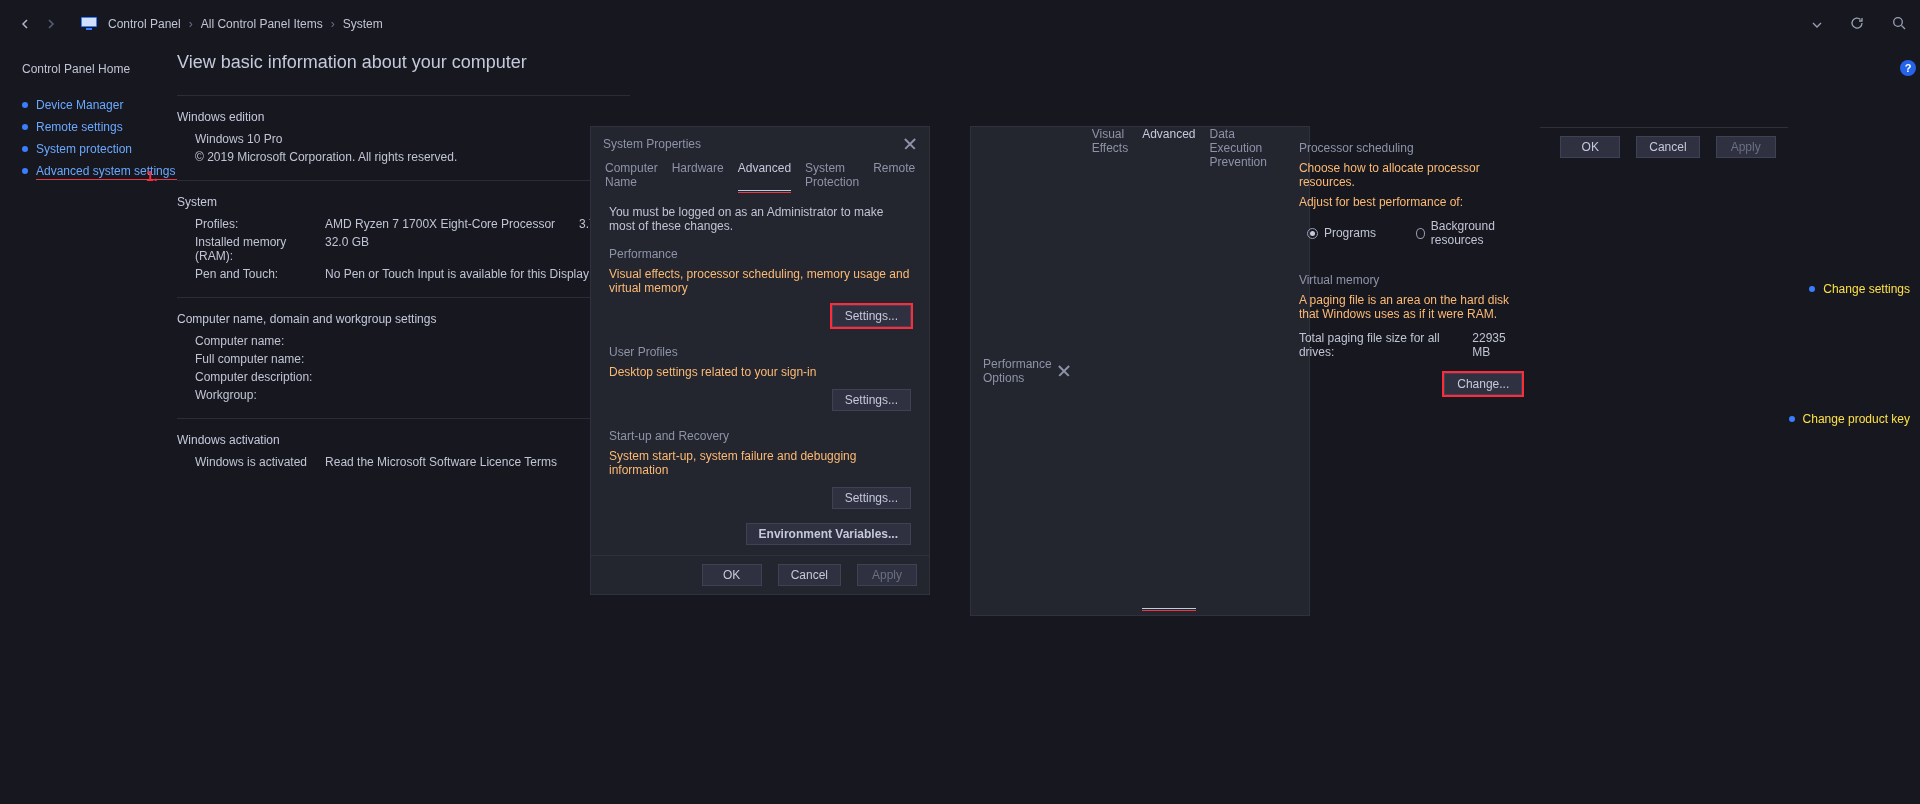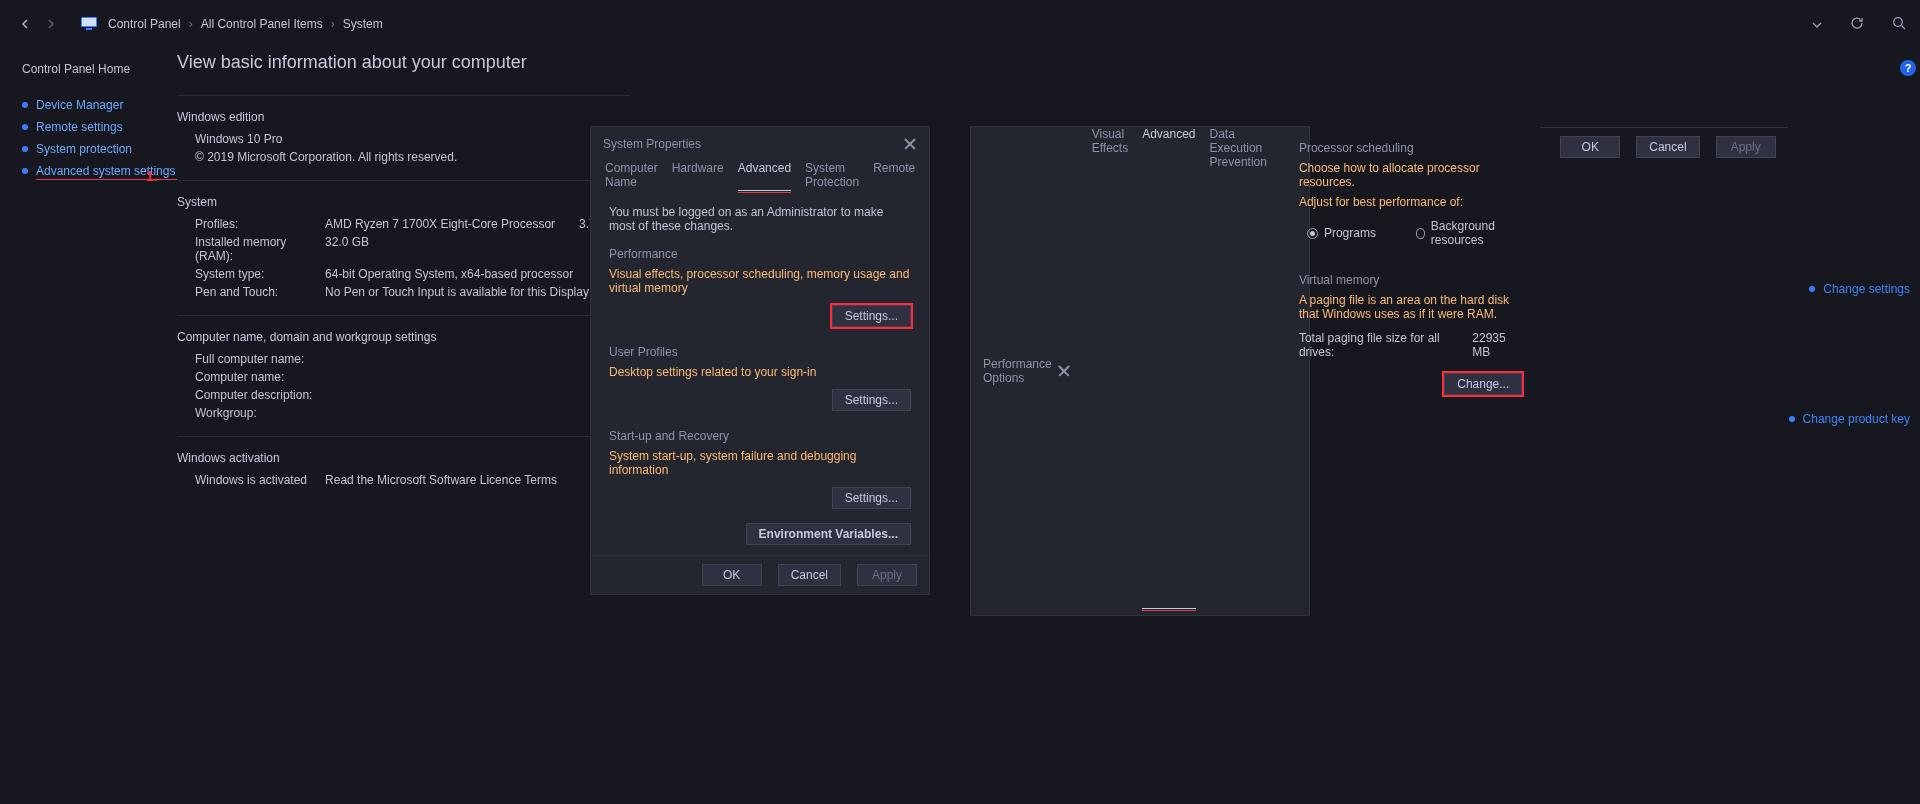--- a/index.html
+++ b/index.html
@@ -29,21 +29,21 @@
   .sec-head { font-size:12px; color:#c5c9dc; margin: 6px 0 8px 0; }
   .kv { display:flex; margin-bottom:4px; padding-left:18px;}
   .kv .k { width:130px; color:#c0c4d4; }
   .kv .v { color:#c0c4d4; }
   .kv .extra { margin-left:24px; color:#c0c4d4; }
   .group { margin-bottom:16px; border-top:1px solid #2a2c38; padding-top:8px;}
   .group:first-of-type{ border-top:none; padding-top:0;}
 
   
   .right-link { position:absolute; display:flex; align-items:center; cursor:pointer;}
-  .right-link .link-text{ color:#3b82f6;}
+  .right-link .link-text{ color:#fde047;}
 
   .help-badge { position:absolute; top:60px; right:4px; width:16px; height:16px; border-radius:50%; background:#2563eb; color:#fff; font-weight:bold; font-size:11px; display:flex; align-items:center; justify-content:center; cursor:pointer;}
 
   
   .anno { position:absolute; color:#ff2b3a; font-weight:bold; font-size:14px; }
 
   
   .dialog { position:absolute; background:#23252f; border:1px solid #2f313d; font-size:12px; }
   .dialog .dlg-title { display:flex; align-items:center; justify-content:space-between; padding:10px 12px; color:#8e93a8;}
   .close-x { width:14px; height:14px; cursor:pointer; position:relative;}
@@ -157,36 +157,32 @@
         <div class="kv">
             <span class="k">Profiles:</span>
             <span class="v">AMD Ryzen 7 1700X Eight-Core Processor</span>
             <span class="extra">3.70 GHz</span>
           </div>
         <div class="kv">
             <span class="k">Installed memory (RAM):</span>
             <span class="v">32.0 GB</span>
           </div>
         <div class="kv">
-            <span class="k">System type:</span>
-            <span class="v">64-bit Operating System, x64-based processor</span>
-          </div>
-        <div class="kv">
             <span class="k">Pen and Touch:</span>
             <span class="v">No Pen or Touch Input is available for this Display</span>
           </div>
       </div>
 
       <div class="group">
         <div class="sec-head">Computer name, domain and workgroup settings</div>
         <div class="kv">
+            <span class="k">Computer name:</span>
+          </div>
+        <div class="kv">
             <span class="k">Full computer name:</span>
-          </div>
-        <div class="kv">
-            <span class="k">Computer name:</span>
           </div>
         <div class="kv">
             <span class="k">Computer description:</span>
           </div>
         <div class="kv">
             <span class="k">Workgroup:</span>
           </div>
       </div>
 
       <div class="group">

